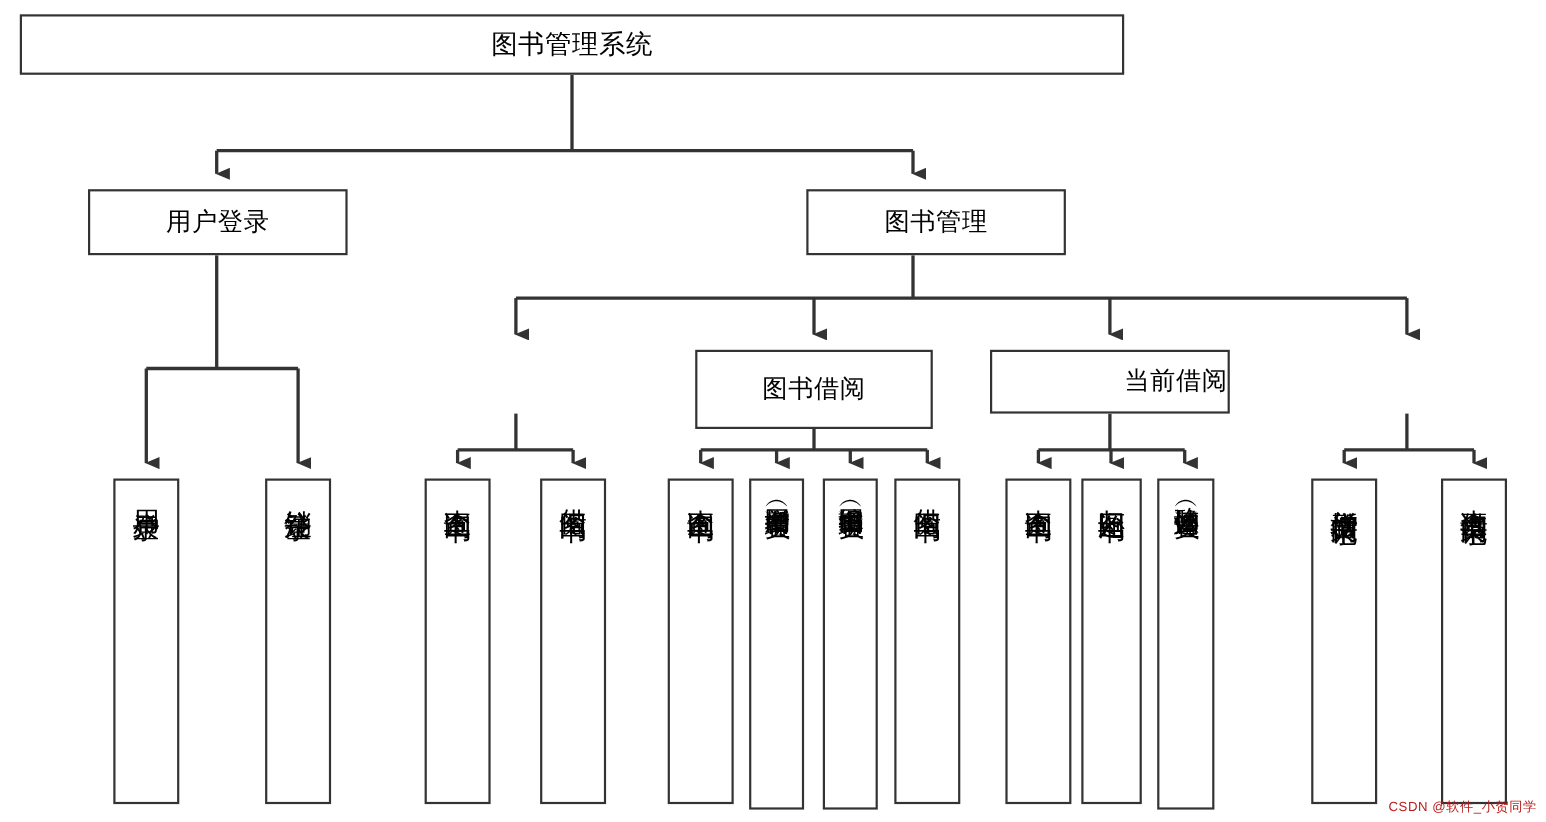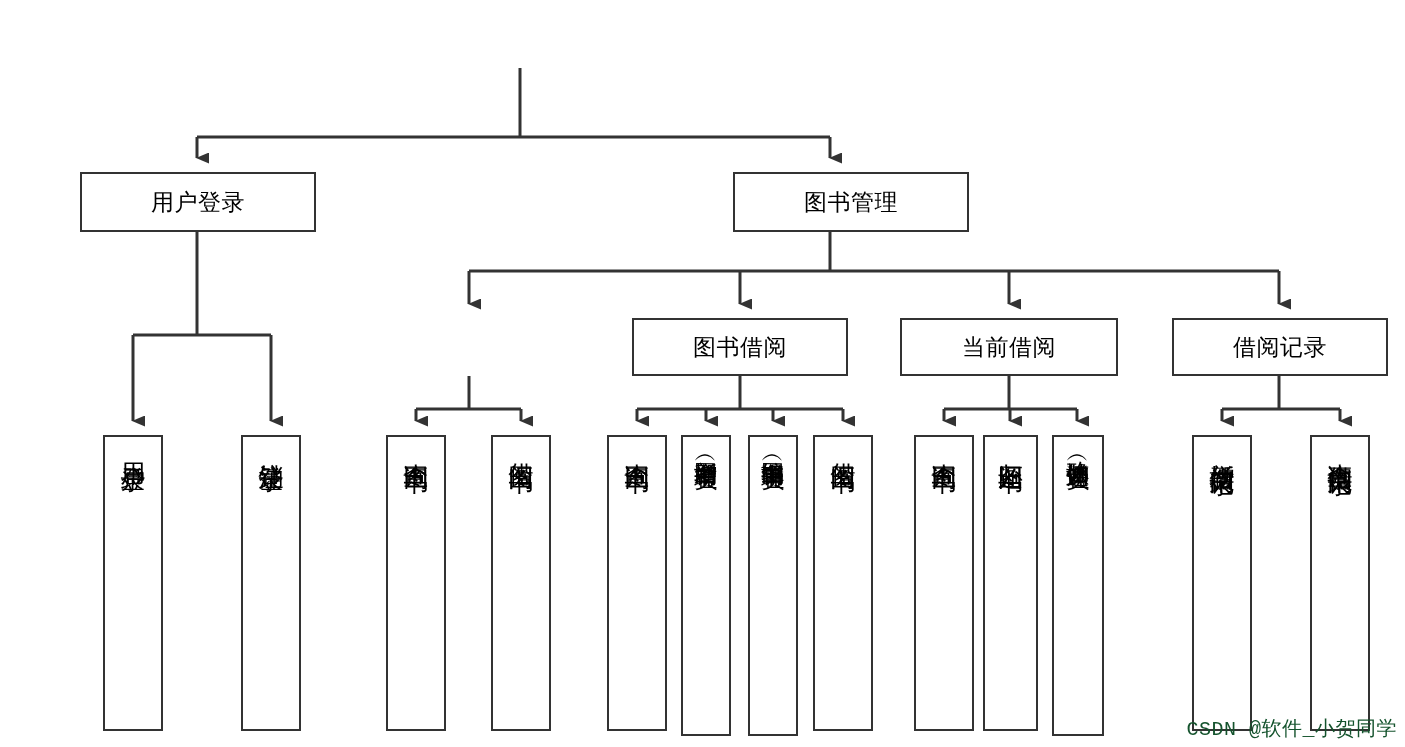--- a/index.html
+++ b/index.html
@@ -66,26 +66,26 @@
     text-align: start;
   }
   .node.vert.narrow .label {
     font-size: 23px;
     letter-spacing: 1px;
   }
   #watermark {
     position: absolute;
     right: 8px;
     bottom: 5px;
-    font-size: 20px;
-    color: #14532d;
+    font-size: 12px;
+    color: #b91c1c;
     letter-spacing: 0.5px;
     white-space: nowrap;
     z-index: 5;
-    font-family: Liberation Mono, monospace;
+    font-family: Liberation Sans, sans-serif;
   }
 </style>
 </head>
 <body>
 
 <div id="diagram-root">
 
   <svg id="diagram-svg" viewBox="0 0 1405 747">
     <defs>
       <marker id="arrowhead" markerWidth="11" markerHeight="13" refX="5.5" refY="12" orient="auto" markerUnits="userSpaceOnUse">
@@ -132,36 +132,36 @@
       <path d="M1010,409 L1010,421" marker-end="url(#arrowhead)"></path>
       <path d="M1077,409 L1077,421" marker-end="url(#arrowhead)"></path>
 
       <path d="M1279,376 L1279,409"></path>
       <path d="M1222,409 L1340,409"></path>
       <path d="M1222,409 L1222,421" marker-end="url(#arrowhead)"></path>
       <path d="M1340,409 L1340,421" marker-end="url(#arrowhead)"></path>
     </g>
   </svg>
 
+  <div class="node horiz" id="node-root" style="left:18px; top:13px; width:1004px; height:55px;">
+    <span class="label">图书管理系统</span>
+  </div>
 
   <div class="node horiz" style="left:80px; top:172px; width:236px; height:60px;">
     <span class="label">用户登录</span>
   </div>
   <div class="node horiz" style="left:712px; top:172px; width:236px; height:60px;margin-left:21px;">
     <span class="label">图书管理</span>
   </div>
 
-  <div class="node horiz" style="left:632px; top:318px; width:216px; height:58px;">
+  <div class="node horiz" style="left:632px; top:318px; width:216px; height:72px;">
     <span class="label">图书借阅</span>
   </div>
-  <div class="node horiz" style="left:900px; top:318px; width:218px; height:58px;">
+  <div class="node horiz" style="left:900px; top:318px; width:218px; height:58px;justify-content:flex-end;">
     <span class="label">当前借阅</span>
-  </div>
-  <div class="node horiz" style="left:1172px; top:318px; width:216px; height:58px;">
-    <span class="label">借阅记录</span>
   </div>
 
   <div class="node vert" style="left:103px; top:435px; width:60px; height:296px;">
     <span class="label">用户登录</span>
   </div>
   <div class="node vert" style="left:241px; top:435px; width:60px; height:296px;">
     <span class="label">注销登录</span>
   </div>
 
   <div class="node vert" style="left:386px; top:435px; width:60px; height:296px;">

